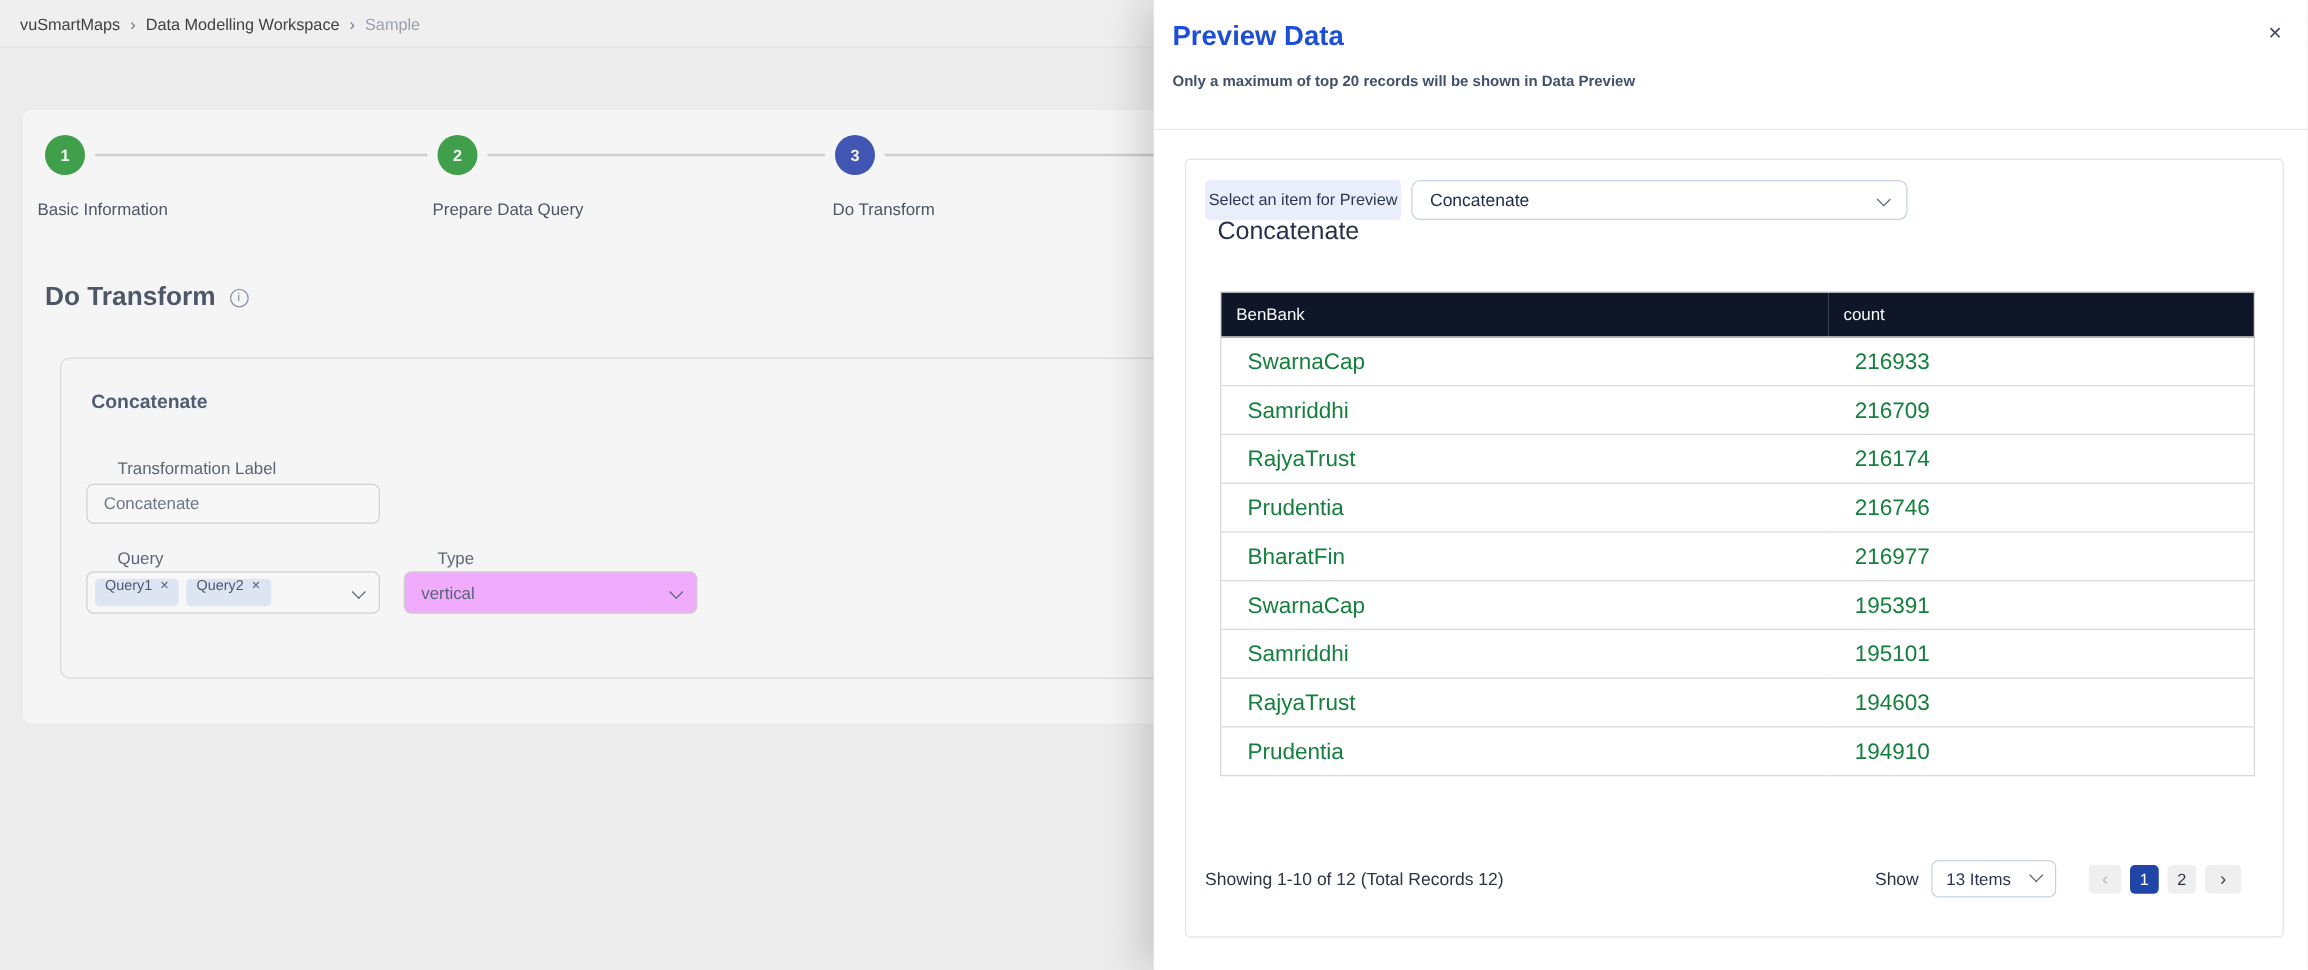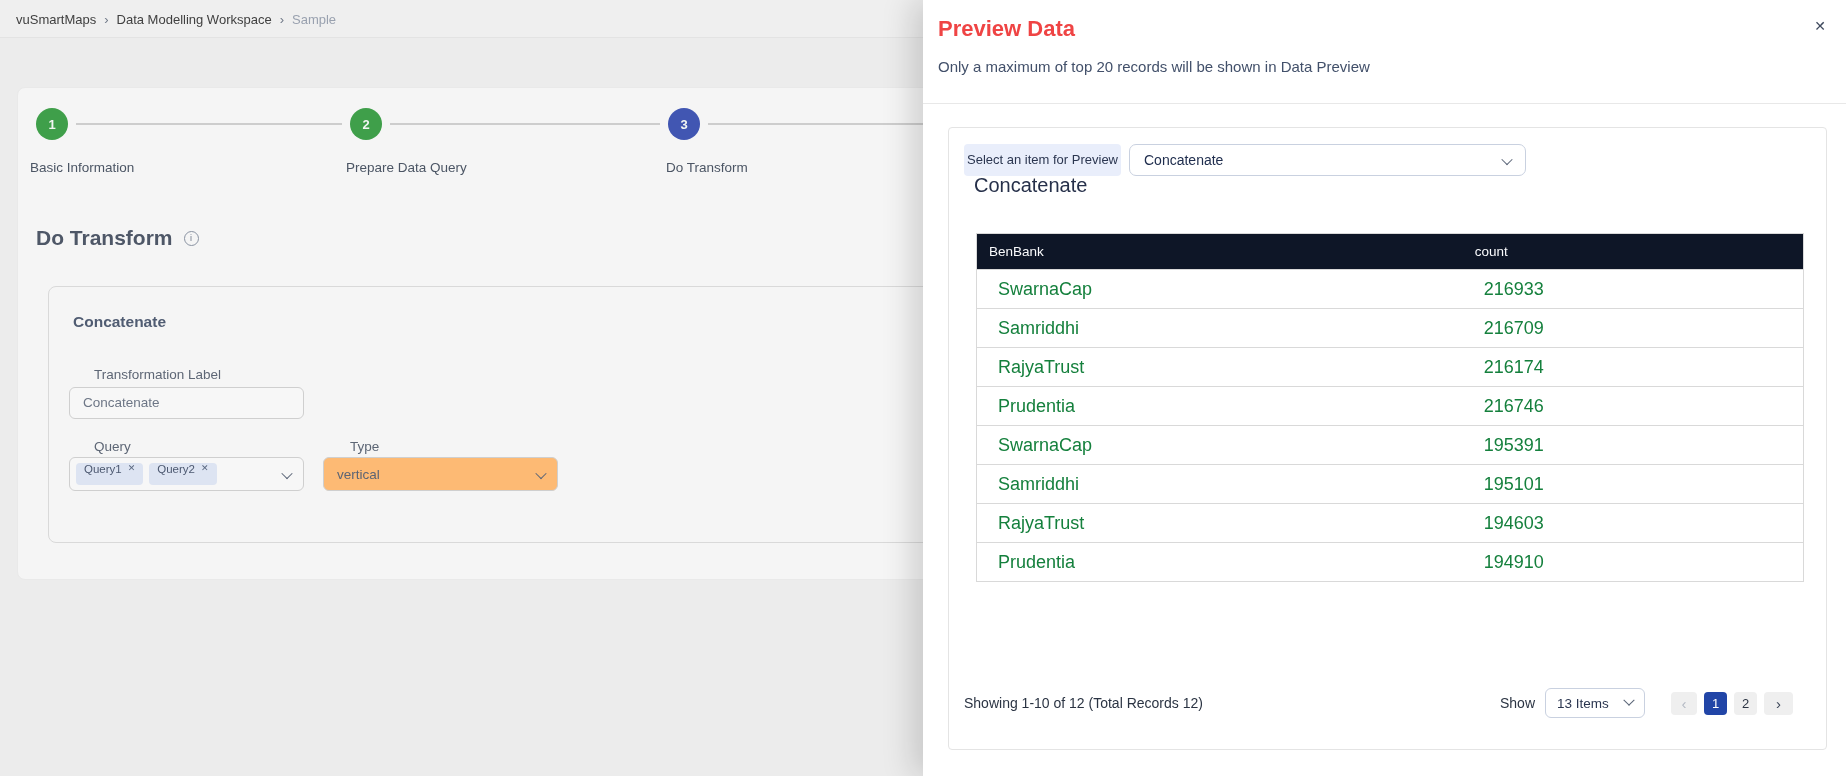--- a/index.html
+++ b/index.html
@@ -62,37 +62,37 @@
     display:flex; align-items:center; gap:6px; padding:0 26px 0 6px;
   }
   .chip {
     background:#dde4f2; border-radius:4px; height:22px; padding:0 8px;
     display:flex; gap:6px; font-size:11.5px; color:#4c5870; white-space:nowrap;
   }
   .chip-x { font-size:9px; color:#5a6880; cursor:pointer; }
   .t-label { left:277px; top:152px; }
   .t-box {
     position:absolute; left:274px; top:170px; width:235px; height:34px;
-    border:1px solid #cfcfcf; border-radius:6px; background:#fdba74;
+    border:1px solid #cfcfcf; border-radius:6px; background:#f0abfc;
     display:flex; align-items:center; padding-left:13px; font-size:13.5px; color:#5b6474;
   }
   .chev {
     width:8px; height:8px; border-right:1.6px solid #5a6577; border-bottom:1.6px solid #5a6577;
     transform:rotate(45deg) translate(-1px,-1px); display:inline-block;
   }
   .chev-abs { position:absolute; right:12px; top:13px; }
 
   
   .panel {
     position:absolute; left:923px; top:0; width:923px; height:776px;
     background:#ffffff; box-shadow:-10px 0 30px rgba(0,0,0,0.16);
   }
   .panel-header { position:absolute; left:0; top:0; width:100%; height:104px; border-bottom:1px solid #e8e8e8; }
-  .panel-title { position:absolute; left:15px; top:16px; font-size:22px; font-weight:700; color:#ef4444; }
-  .panel-subtitle { position:absolute; left:15px; top:58px; font-size:15px; color:#42506a; }
+  .panel-title { position:absolute; left:15px; top:16px; font-size:22px; font-weight:700; color:#1d4ed8; }
+  .panel-subtitle { position:absolute; left:15px; top:58px; font-size:12px; color:#42506a;font-weight:bold; }
   .panel-close { position:absolute; right:20px; top:18px; font-size:14px; color:#3f4a5e; cursor:pointer; }
 
   .panel-card {
     position:absolute; left:25px; top:127px; width:879px; height:623px;
     border:1px solid #e4e4e4; border-radius:4px; background:#fff;
   }
   .sel-label {
     position:absolute; left:15px; top:16px; height:32px; line-height:32px;
     background:#e9eefb; border-radius:4px; padding:0 3px; font-size:13px; color:#2b3650;
   }
@@ -243,20 +243,24 @@
           </tr>
         <tr>
             <td>RajyaTrust</td>
             <td>216174</td>
           </tr>
         <tr>
             <td>Prudentia</td>
             <td>216746</td>
           </tr>
         <tr>
+            <td>BharatFin</td>
+            <td>216977</td>
+          </tr>
+        <tr>
             <td>SwarnaCap</td>
             <td>195391</td>
           </tr>
         <tr>
             <td>Samriddhi</td>
             <td>195101</td>
           </tr>
         <tr>
             <td>RajyaTrust</td>
             <td>194603</td>

